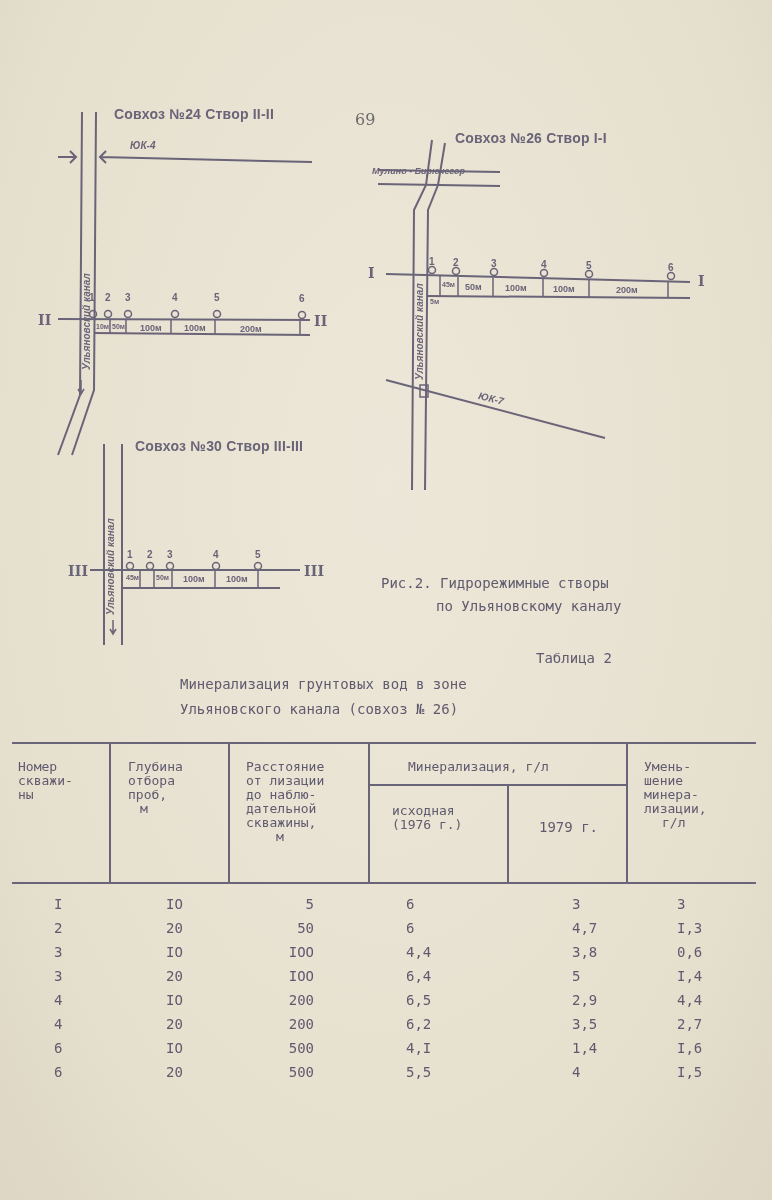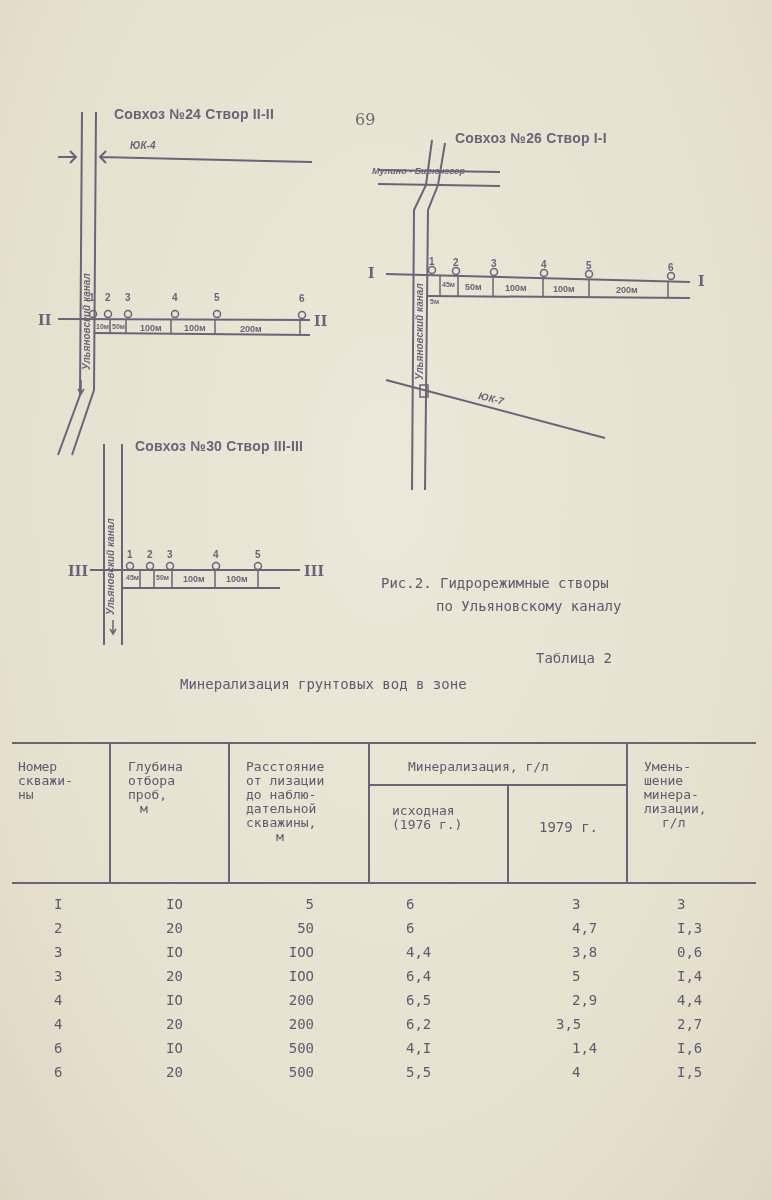--- a/index.html
+++ b/index.html
@@ -157,20 +157,21 @@
     <span class="abs canal-label" style="left:156px;top:574px;font-size:7px;font-style:normal;">50м</span>
     <span class="abs canal-label" style="left:183px;top:574px;font-size:9px;font-style:normal;">100м</span>
     <span class="abs canal-label" style="left:226px;top:574px;font-size:9px;font-style:normal;">100м</span>
   </div>
 
   <div class="abs caption" style="left:381px;top:575px;">Рис.2.   Гидрорежимные створы</div>
   <div class="abs caption" style="left:436px;top:598px;">по Ульяновскому каналу</div>
 
   <div class="abs caption" style="left:536px;top:650px;">Таблица 2</div>
   <div class="abs caption" style="left:180px;top:676px;">Минерализация грунтовых вод в зоне</div>
+  <div class="abs caption" style="left:180px;top:701px;">Ульяновского канала (совхоз № 26)</div>
 
   <div class="table-wrap">
 
     <div class="rule" style="left:0;top:0;width:744px;"></div>
     <div class="rule" style="left:358px;top:42px;width:256px;"></div>
     <div class="rule" style="left:0;top:140px;width:744px;"></div>
 
     <div class="vline" style="left:97px;top:0;height:142px;"></div>
     <div class="vline" style="left:216px;top:0;height:142px;"></div>
     <div class="vline" style="left:356px;top:0;height:142px;"></div>
@@ -248,21 +249,21 @@
       <span style="left:258px;width:44px;text-align:right;">200</span>
       <span style="left:394px;">6,5</span>
       <span style="left:560px;">2,9</span>
       <span style="left:665px;">4,4</span>
     </div>
     <div class="row" style="top:274px;">
       <span style="left:42px;">4</span>
       <span style="left:154px;">20</span>
       <span style="left:258px;width:44px;text-align:right;">200</span>
       <span style="left:394px;">6,2</span>
-      <span style="left:544px;">3,5</span>
+      <span style="left:560px;">3,5</span>
       <span style="left:665px;">2,7</span>
     </div>
     <div class="row" style="top:298px;">
       <span style="left:42px;">6</span>
       <span style="left:154px;">IO</span>
       <span style="left:258px;width:44px;text-align:right;">500</span>
       <span style="left:394px;">4,I</span>
       <span style="left:560px;">1,4</span>
       <span style="left:665px;">I,6</span>
     </div>

